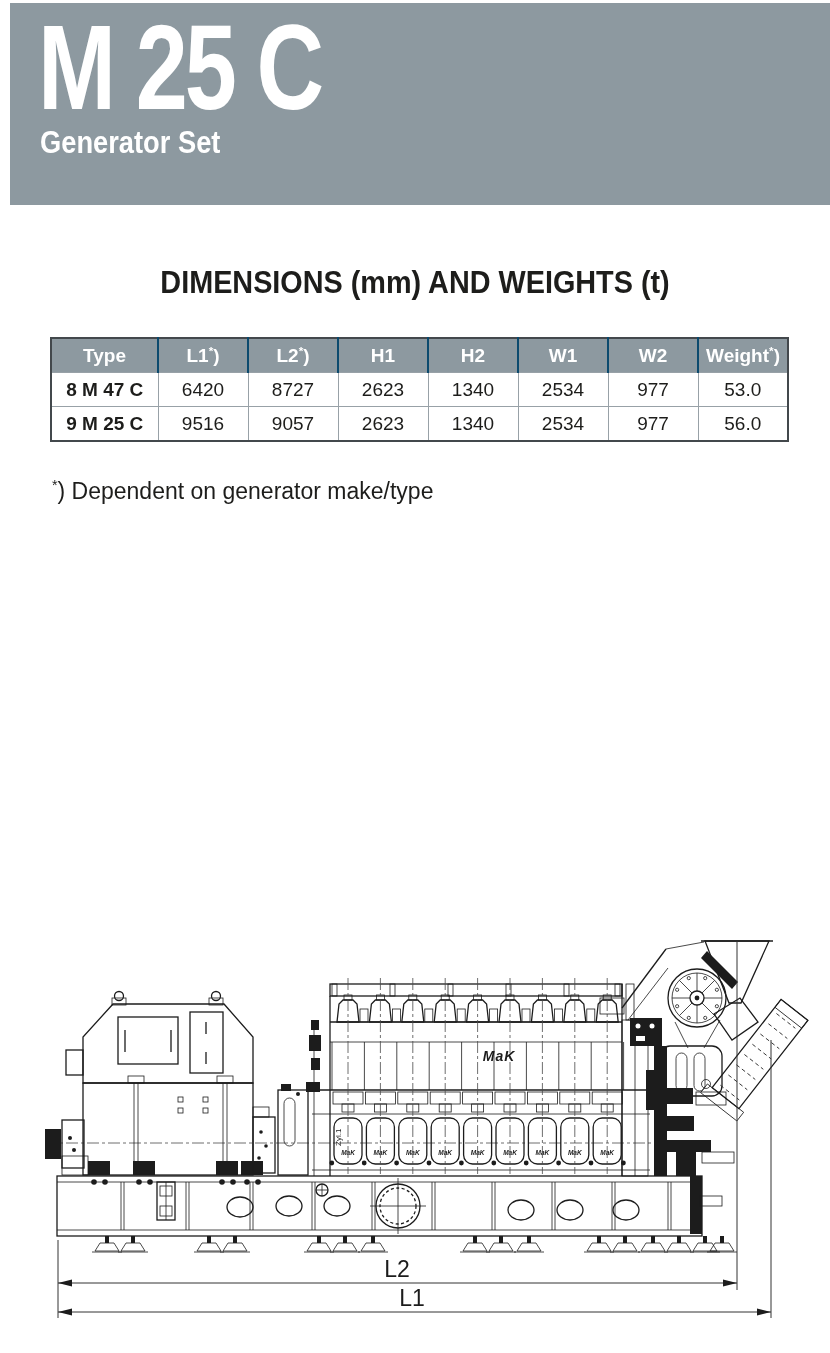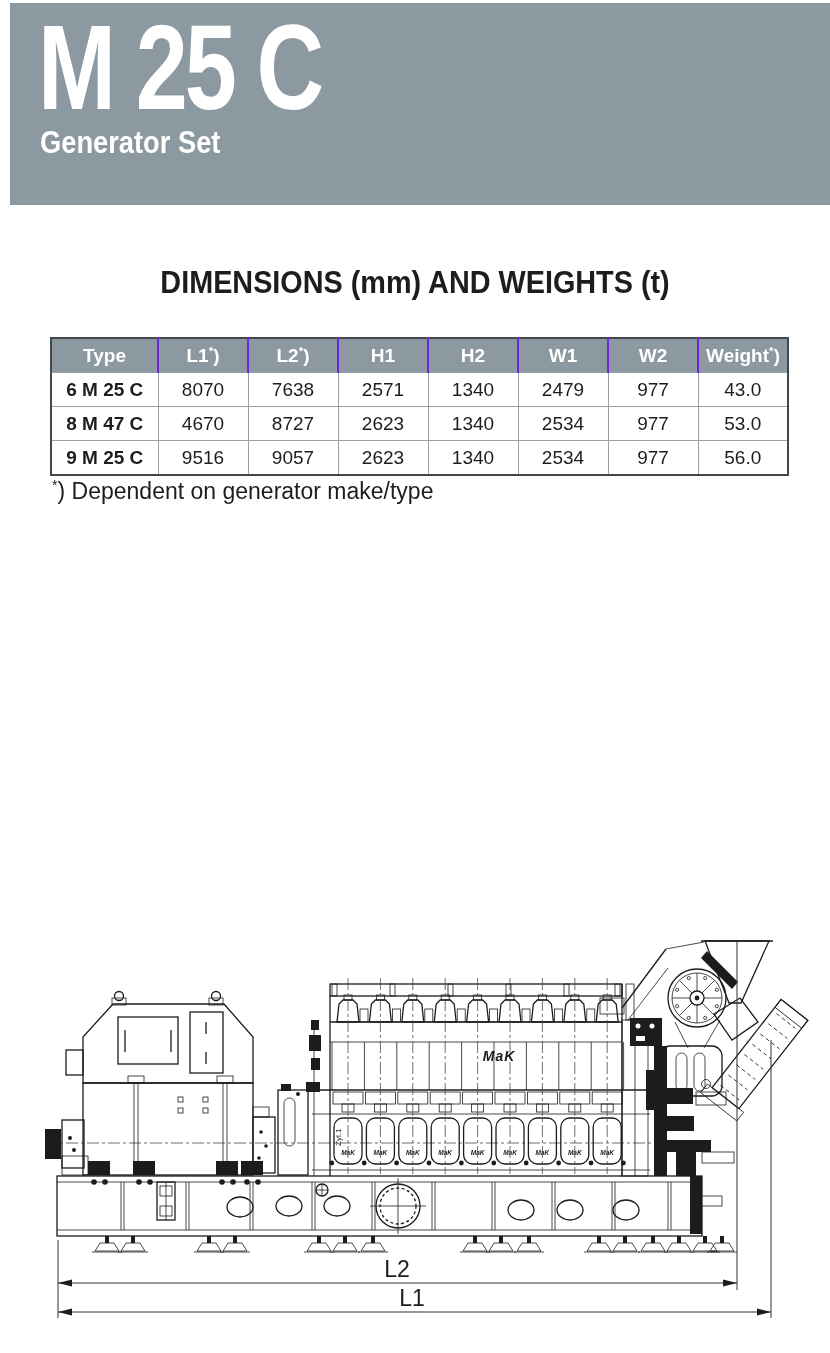--- a/index.html
+++ b/index.html
@@ -9,21 +9,21 @@
   .model{position:absolute;left:28px;top:4px;font-size:120px;line-height:1.0;font-weight:bold;
          color:#fff;letter-spacing:-4px;white-space:nowrap;transform:scaleX(0.78);transform-origin:left top;}
   .subtitle{position:absolute;left:30px;top:122px;font-size:31px;font-weight:bold;color:#fff;
             white-space:nowrap;transform:scaleX(0.88);transform-origin:left top;}
   .section-title{position:absolute;left:0;top:264px;width:830px;margin:0;text-align:center;
                  font-size:32px;font-weight:bold;color:#1d1d1b;transform:scaleX(0.9);transform-origin:center top;
                  white-space:nowrap;}
   table.dim-table{position:absolute;left:50px;top:337px;border-collapse:collapse;table-layout:fixed;
                   border:2px solid #43484c;}
   .dim-table th{background:#8D99A0;color:#fff;font-weight:bold;font-size:19px;height:33px;
-                border-left:2px solid #6d28d9;padding:0;text-align:center;}
+                border-left:2px solid #0c4a6e;padding:0;text-align:center;}
   .dim-table th:first-child{border-left:none;margin-left:29px;}
   .dim-table td{height:33px;font-size:19px;text-align:center;padding:0;
                 border:1px solid #98A1A7;color:#1d1d1b;background:#fff;}
   .dim-table td.type{font-weight:bold;}
   sup{font-size:62%;line-height:0;}
   .footnote{position:absolute;left:52px;top:478px;margin:0;font-size:23px;color:#1d1d1b;}
   svg.drawing{position:absolute;left:0;top:930px;font-family:"Liberation Sans",sans-serif;}
   .ln{fill:none;stroke:#1c1c1c;stroke-width:1.3;}
   .thin{stroke-width:0.8;}
   .blk{fill:#1c1c1c;stroke:none;}
@@ -65,32 +65,22 @@
           <th>L2<sup>*</sup>)</th>
           <th>H1</th>
           <th>H2</th>
           <th>W1</th>
           <th>W2</th>
           <th>Weight<sup>*</sup>)</th>
         </tr>
       </thead>
     <tbody>
         <tr>
-          <td class="type">6 M 25 C</td>
-          <td>8070</td>
-          <td>7638</td>
-          <td>2571</td>
-          <td>1340</td>
-          <td>2479</td>
-          <td>977</td>
-          <td>43.0</td>
-        </tr>
-        <tr>
           <td class="type">8 M 47 C</td>
-          <td>4670</td>
+          <td>6420</td>
           <td>8727</td>
           <td>2623</td>
           <td>1340</td>
           <td>2534</td>
           <td>977</td>
           <td>53.0</td>
         </tr>
         <tr>
           <td class="type">9 M 25 C</td>
           <td>9516</td>

